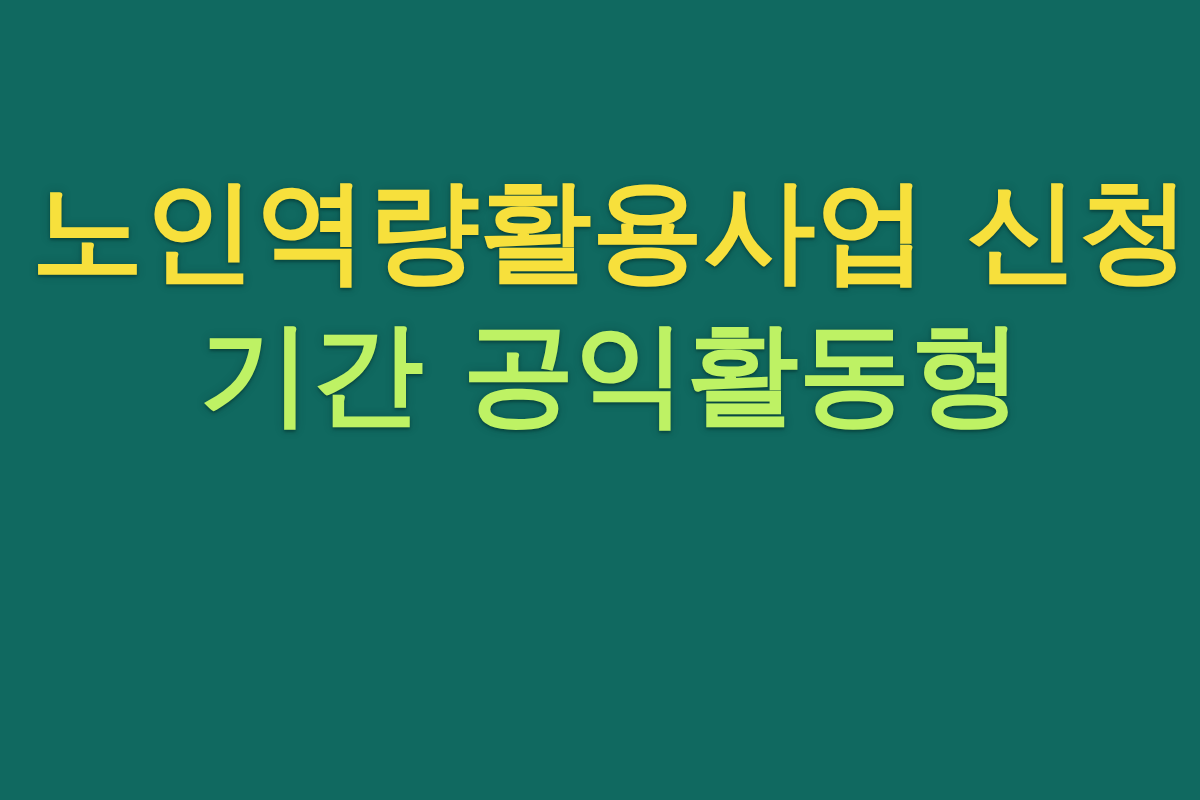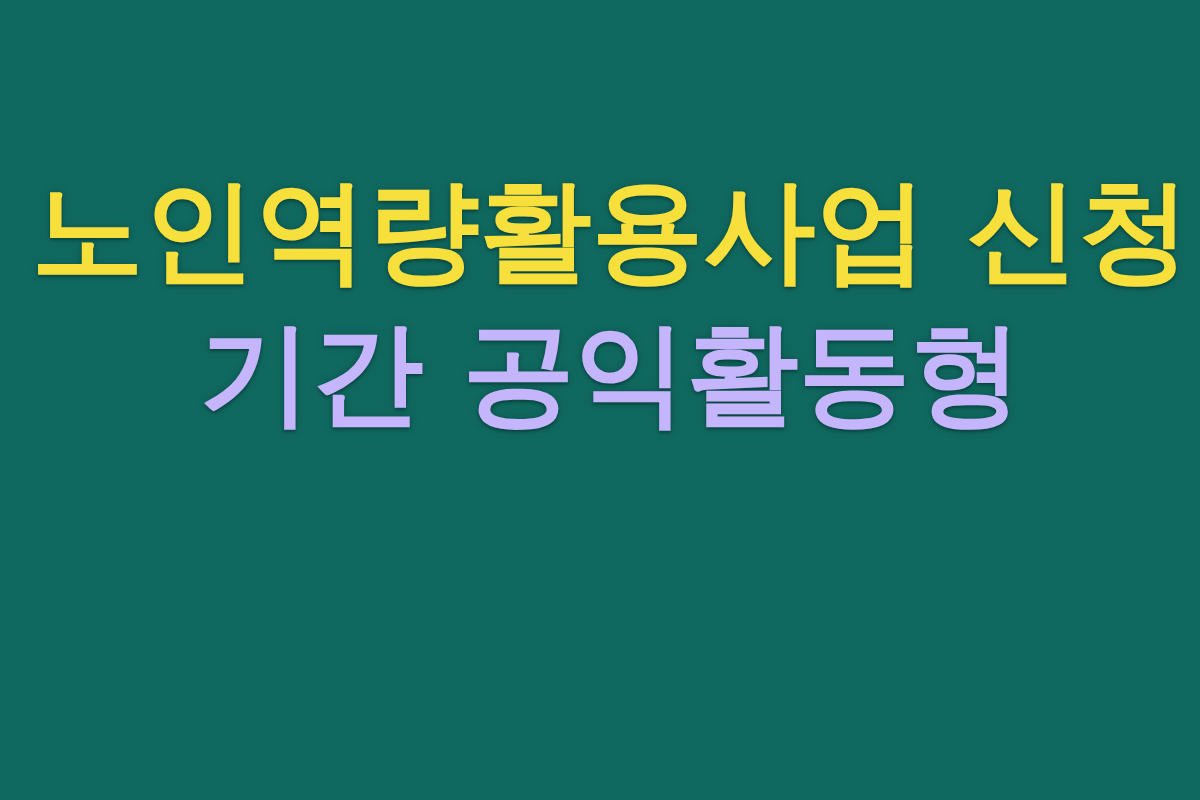--- a/index.html
+++ b/index.html
@@ -71,17 +71,17 @@
 </style>
 </head>
 <body style="background: rgb(16, 105, 96);">
 
 <div class="canvas" style="background-color: rgb(16, 105, 96);">
 
   <div class="title-block">
 
     <span class="title-line line-1" style="color: rgb(247, 224, 60);">노인역량활용사업 신청</span>
 
-    <span class="title-line line-2" style="color: #c4b5fd; text-align: center;">기간 공익활동형</span>
+    <span class="title-line line-2" style="color: #bef264; text-align: center;">기간 공익활동형</span>
 
   </div>
 
 </div>
 
 </body></html>

